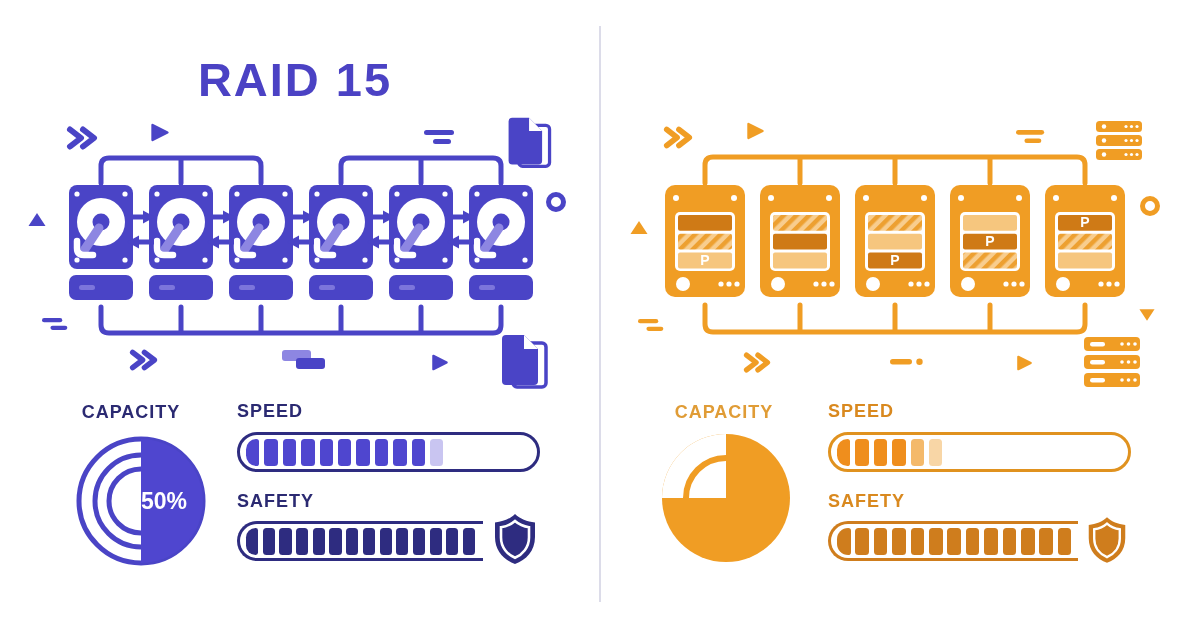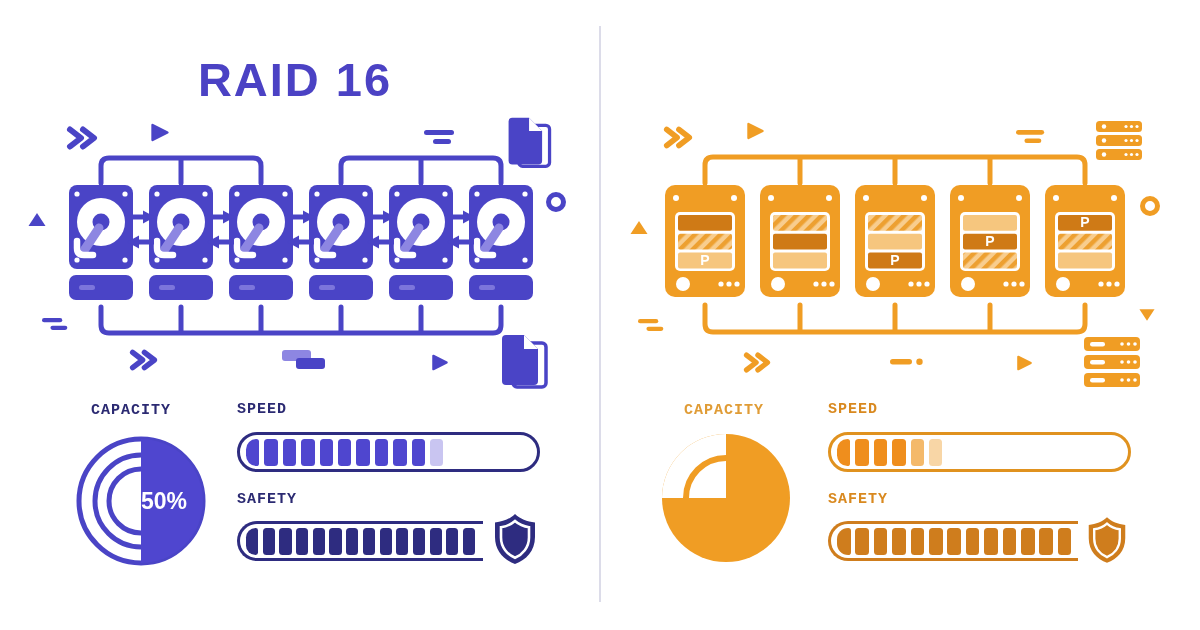--- a/index.html
+++ b/index.html
@@ -3,21 +3,21 @@
 <meta charset="utf-8">
 <style>
   html,body{margin:0;padding:0;background:#fff;}
   .canvas{position:relative;width:1200px;height:630px;background:#ffffff;overflow:hidden;
           font-family:"Liberation Sans",sans-serif;}
   .divider{position:absolute;left:599px;top:26px;width:2px;height:576px;background:var(--divider,#dcdce9);}
   .panel{position:absolute;inset:0;}
   .title{position:absolute;top:52px;width:360px;text-align:center;font-size:47px;font-weight:bold;letter-spacing:2px;}
   .l-title{left:115px;color:var(--l-title);}
   .r-title{left:715px;color:var(--r-title);}
-  .label{position:absolute;font-size:15px;font-weight:bold;letter-spacing:1px;font-family:Liberation Mono, monospace;}
+  .label{position:absolute;font-size:18px;font-weight:bold;letter-spacing:1px;}
   .l-label{color:var(--l-label);}
   .r-label{color:var(--r-label);}
   .r-label-cap{color:var(--r-label-cap);}
   .center150{width:150px;text-align:center;}
   .deco{position:absolute;}
   .l-ink{color:var(--l-primary);}
   .r-ink{color:var(--r-primary);}
   .l-shield{color:var(--l-dark);}
   .r-shield{color:var(--r-dark);}
   .ring{position:absolute;width:10px;height:10px;border:5px solid currentColor;border-radius:50%;}
@@ -70,21 +70,21 @@
 
   <svg class="brackets" width="1200" height="630">
     <path class="l-stroke" d="M101,183 V166 Q101,158 109,158 H253 Q261,158 261,166 V183 M181,158 V183
          M341,183 V166 Q341,158 349,158 H493 Q501,158 501,166 V183 M421,158 V183"></path>
     <path class="l-stroke" d="M101,307 V325 Q101,333 109,333 H493 Q501,333 501,325 V307 M181,333 V307 M261,333 V307 M341,333 V307 M421,333 V307"></path>
     <path class="r-stroke" d="M705,183 V165 Q705,157 713,157 H1077 Q1085,157 1085,165 V183 M800,157 V183 M895,157 V183 M990,157 V183"></path>
     <path class="r-stroke" d="M705,305 V324 Q705,332 713,332 H1077 Q1085,332 1085,324 V305 M800,332 V305 M895,332 V305 M990,332 V305"></path>
   </svg>
 
   <section class="panel">
-    <div class="title l-title">RAID 16</div>
+    <div class="title l-title">RAID 15</div>
 
     <svg class="deco l-ink" style="left:66px;top:126px" width="32" height="24" viewBox="0 0 32 24">
       <path d="M4,3.5 L15,12 L4,20.5 M17,3.5 L28,12 L17,20.5" stroke="currentColor" stroke-width="6" fill="none" stroke-linecap="round" stroke-linejoin="round"></path>
     </svg>
     <svg class="deco l-ink" style="left:150px;top:123px" width="20" height="19" viewBox="0 0 24 23">
       <path d="M3,2.5 L21,11.5 L3,20.5 Z" fill="currentColor" stroke="currentColor" stroke-width="3" stroke-linejoin="round"></path>
     </svg>
     <svg class="deco l-ink" style="left:424px;top:129px" width="32" height="16" viewBox="0 0 32 16">
       <rect y="1" width="30" height="5" rx="2.5" fill="currentColor"></rect>
         <rect x="9" y="10" width="18" height="5" rx="2.5" fill="currentColor"></rect>

